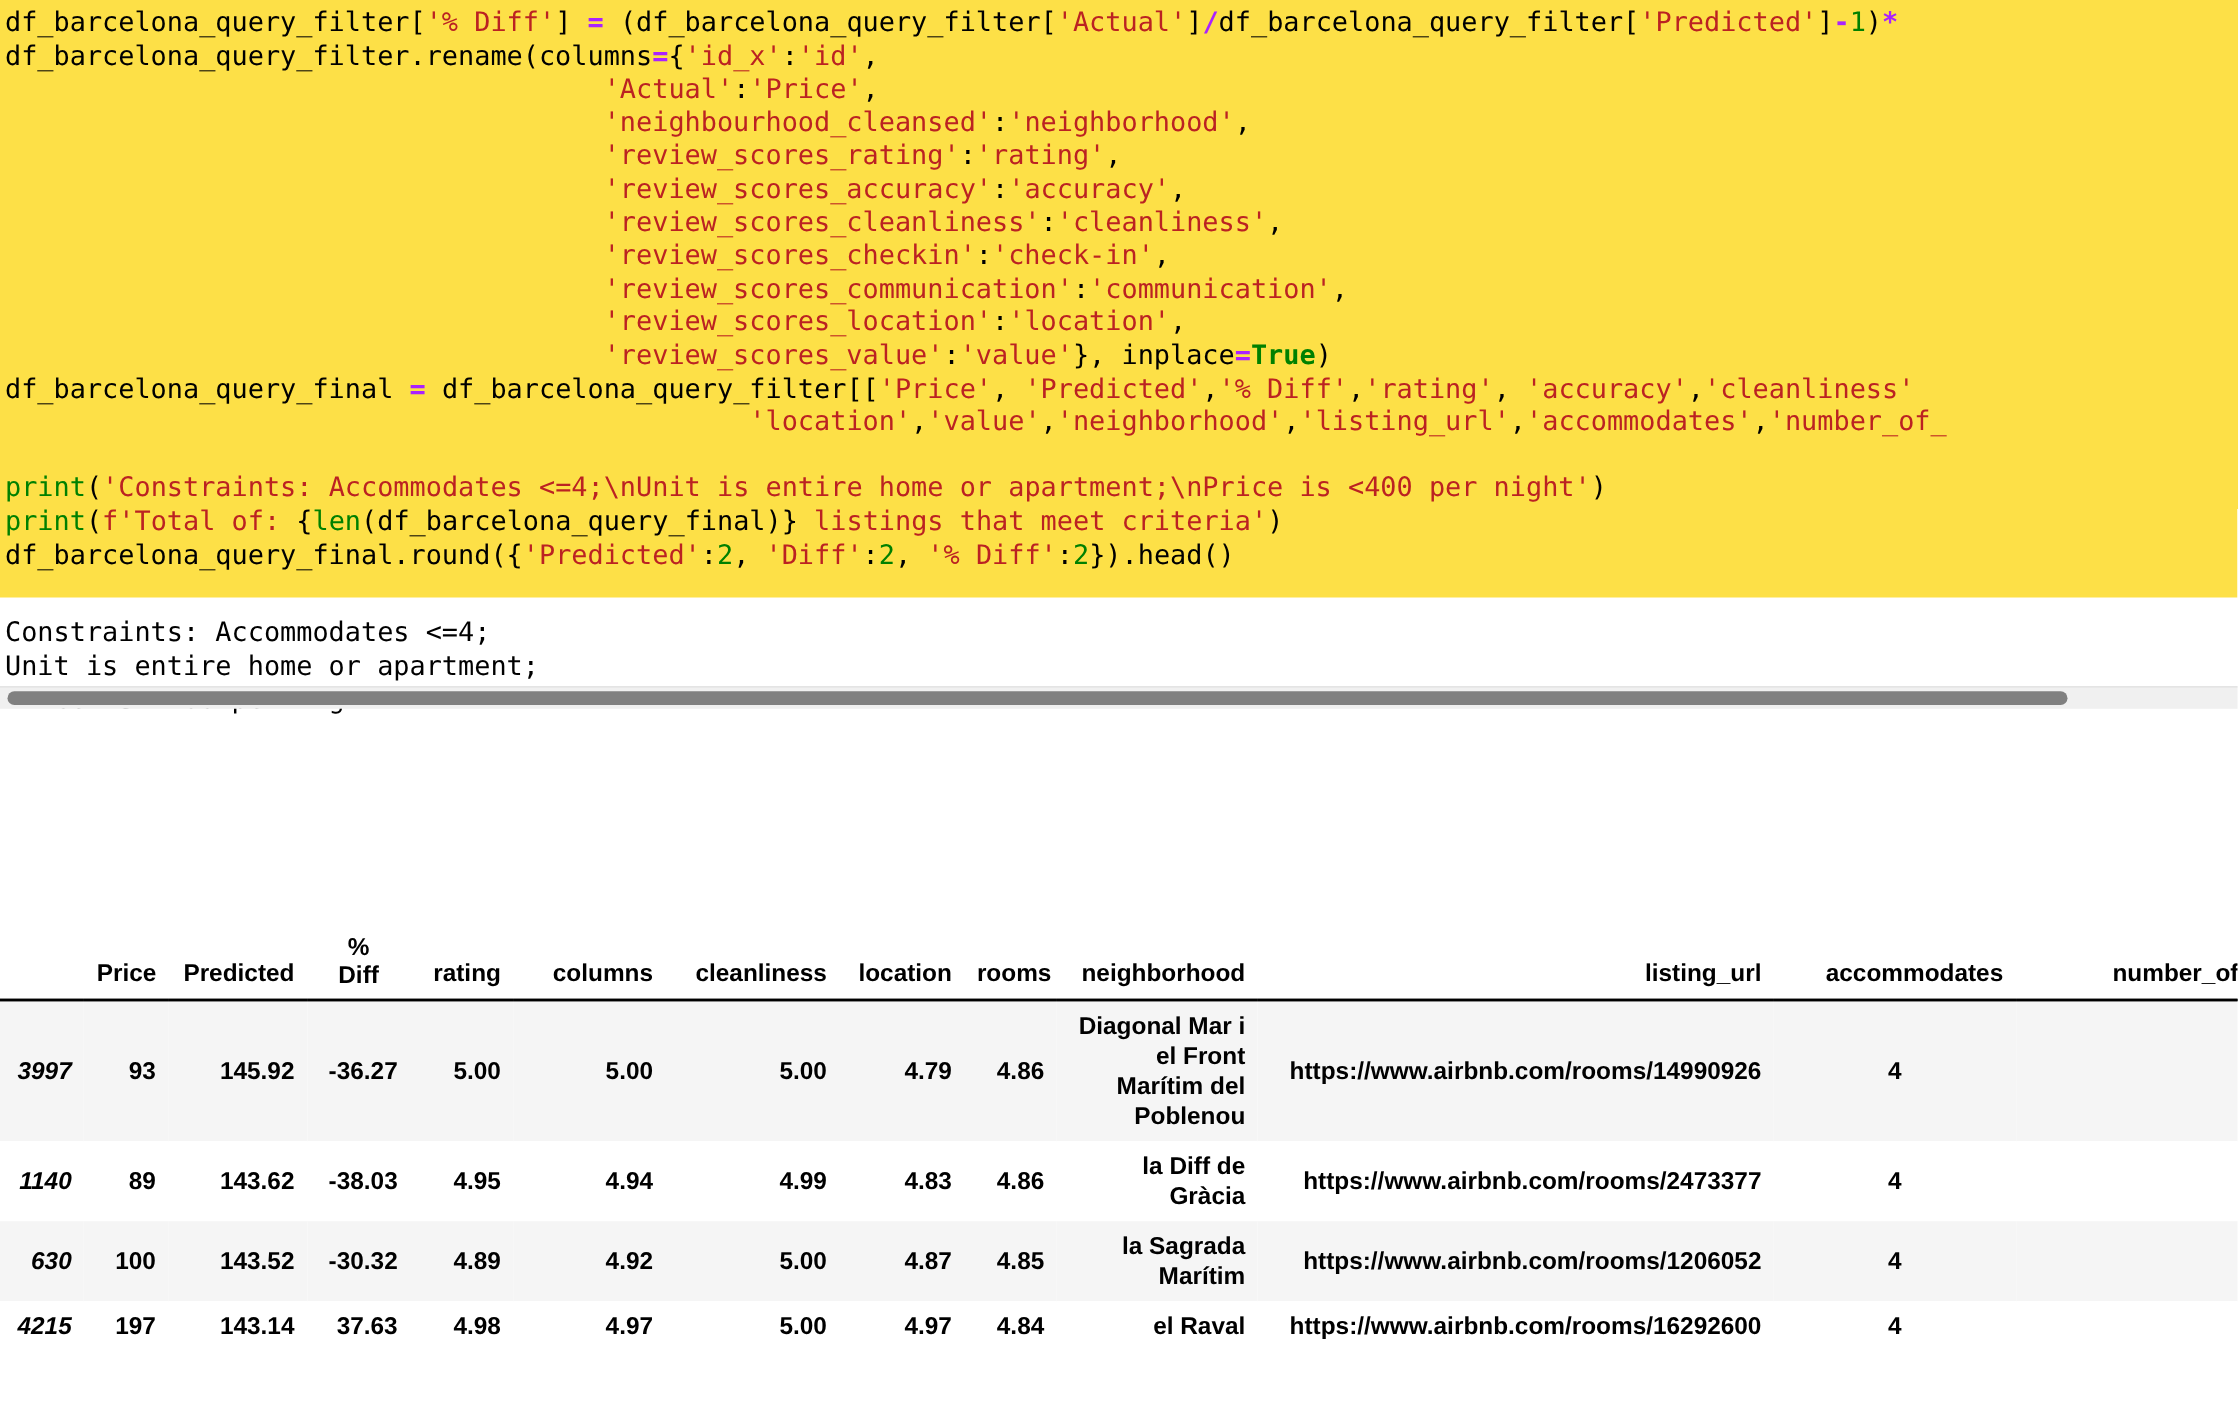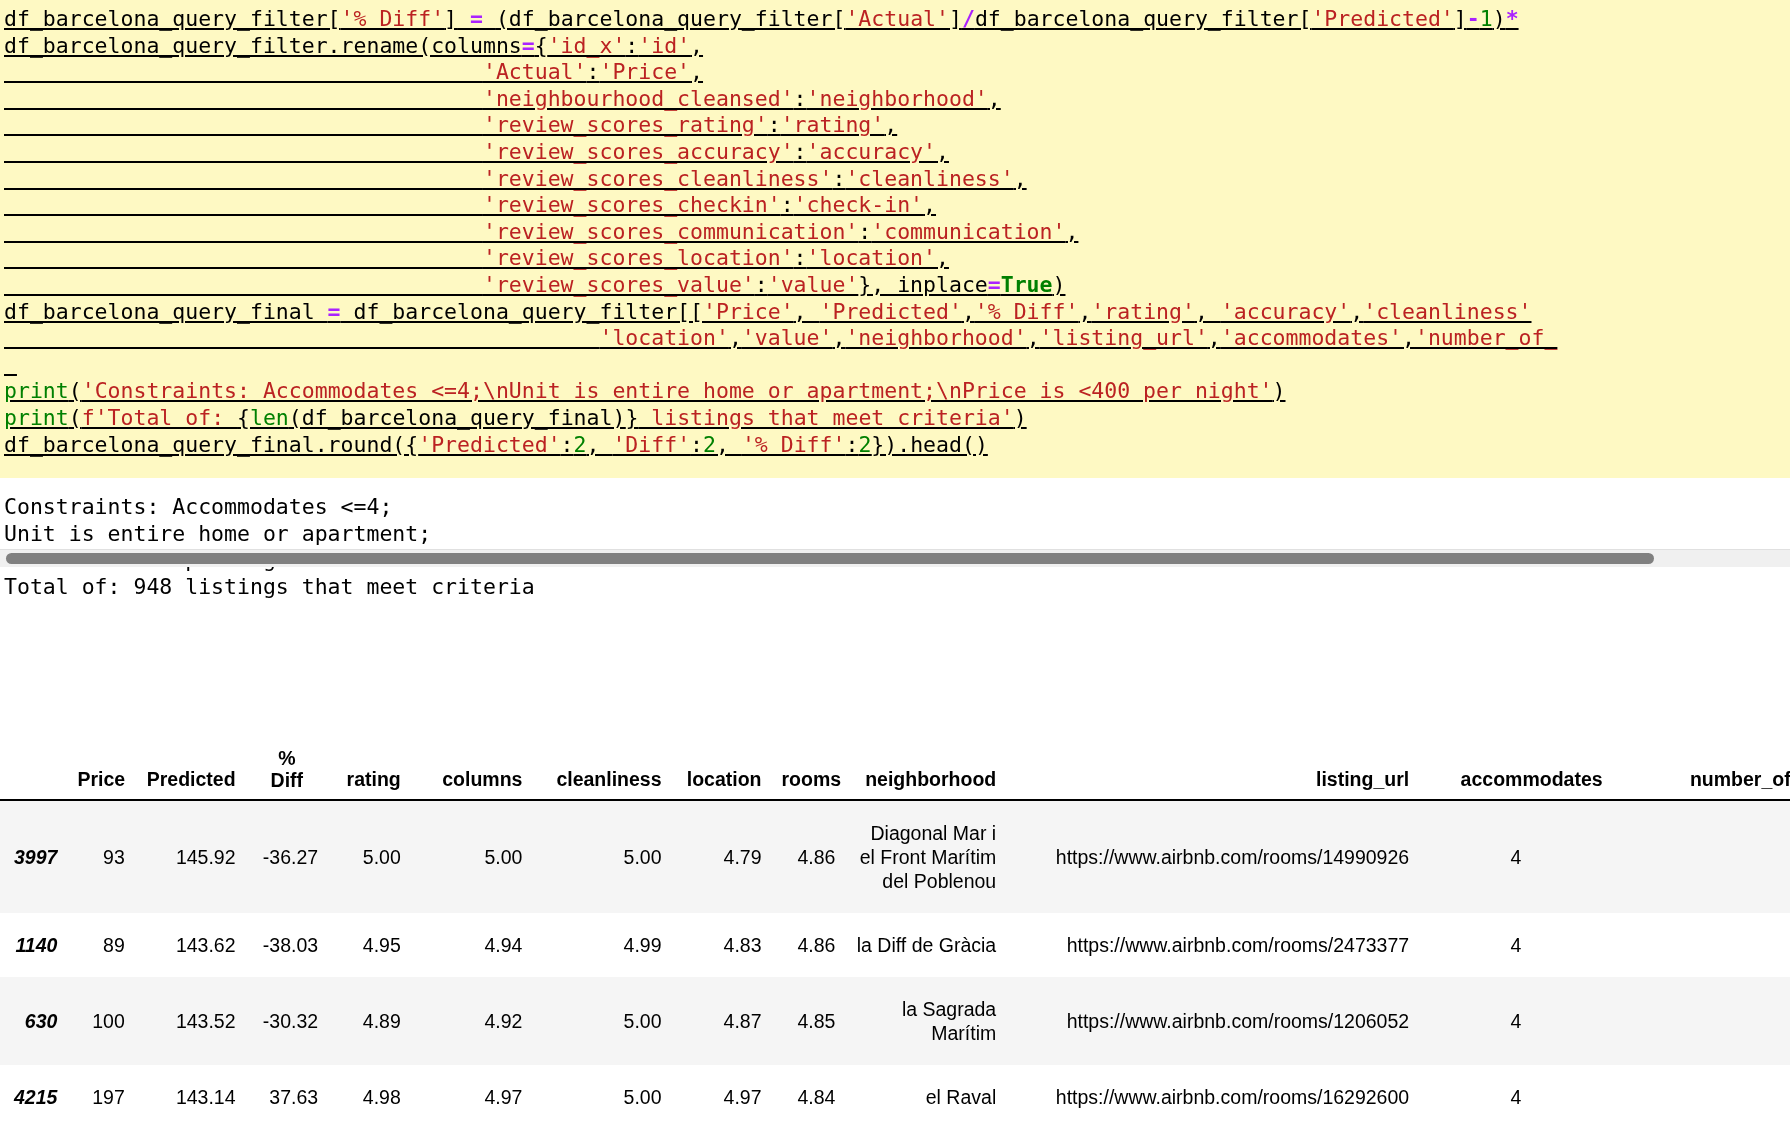--- a/index.html
+++ b/index.html
@@ -9,26 +9,25 @@
     background: #ffffff;
     overflow: hidden;
   }
   body {
     font-family: "Liberation Sans", sans-serif;
   }
 
   
   #code-cell {
     position: relative;
-    background: #fef9c3;
+    background: #fde047;
     width: 1790px;
     height: 478px;
     overflow: hidden;
     border: none;
-    text-decoration: underline;
   }
   #code-lines {
     font-family: "DejaVu Sans Mono", "Liberation Mono", monospace;
     font-size: 21.5px;
     line-height: 26.6px;
     white-space: pre;
     padding: 6px 0 0 4px;
     color: #000000;
     letter-spacing: 0px;
   }
@@ -92,23 +91,24 @@
     border: none;
     white-space: normal;
     line-height: 23px;
   }
   table.dataframe thead tr {
     border-bottom: 2px solid #000000;
   }
   table.dataframe tbody td {
     text-align: right;
     vertical-align: middle;
-    padding: 20px 10px;
+    padding: 8px 10px;
     border: none;
     line-height: 24px;
+    font-weight: bold;
   }
   table.dataframe tbody th {
     text-align: right;
     font-weight: bold;
     padding: 8px 10px;
     border: none;
     vertical-align: middle;
     font-style: italic;
   }
   table.dataframe tbody tr:nth-child(odd)  { background: #f5f5f5; }
@@ -135,21 +135,21 @@
 </style>
 </head>
 <body>
 
 <div id="code-cell">
   <div id="code-lines"><div class="ln"><span class="tok-plain">df_barcelona_query_filter[</span><span class="tok-str">'% Diff'</span><span class="tok-plain">]</span><span class="tok-op"> = </span><span class="tok-plain">(df_barcelona_query_filter[</span><span class="tok-str">'Actual'</span><span class="tok-plain">]</span><span class="tok-op">/</span><span class="tok-plain">df_barcelona_query_filter[</span><span class="tok-str">'Predicted'</span><span class="tok-plain">]</span><span class="tok-op">-</span><span class="tok-num">1</span><span class="tok-plain">)</span><span class="tok-op">*</span></div><div class="ln"><span class="tok-plain">df_barcelona_query_filter.rename(columns</span><span class="tok-op">=</span><span class="tok-plain">{</span><span class="tok-str">'id_x'</span><span class="tok-plain">:</span><span class="tok-str">'id'</span><span class="tok-plain">,</span></div><div class="ln"><span class="tok-plain">                                     </span><span class="tok-str">'Actual'</span><span class="tok-plain">:</span><span class="tok-str">'Price'</span><span class="tok-plain">,</span></div><div class="ln"><span class="tok-plain">                                     </span><span class="tok-str">'neighbourhood_cleansed'</span><span class="tok-plain">:</span><span class="tok-str">'neighborhood'</span><span class="tok-plain">,</span></div><div class="ln"><span class="tok-plain">                                     </span><span class="tok-str">'review_scores_rating'</span><span class="tok-plain">:</span><span class="tok-str">'rating'</span><span class="tok-plain">,</span></div><div class="ln"><span class="tok-plain">                                     </span><span class="tok-str">'review_scores_accuracy'</span><span class="tok-plain">:</span><span class="tok-str">'accuracy'</span><span class="tok-plain">,</span></div><div class="ln"><span class="tok-plain">                                     </span><span class="tok-str">'review_scores_cleanliness'</span><span class="tok-plain">:</span><span class="tok-str">'cleanliness'</span><span class="tok-plain">,</span></div><div class="ln"><span class="tok-plain">                                     </span><span class="tok-str">'review_scores_checkin'</span><span class="tok-plain">:</span><span class="tok-str">'check-in'</span><span class="tok-plain">,</span></div><div class="ln"><span class="tok-plain">                                     </span><span class="tok-str">'review_scores_communication'</span><span class="tok-plain">:</span><span class="tok-str">'communication'</span><span class="tok-plain">,</span></div><div class="ln"><span class="tok-plain">                                     </span><span class="tok-str">'review_scores_location'</span><span class="tok-plain">:</span><span class="tok-str">'location'</span><span class="tok-plain">,</span></div><div class="ln"><span class="tok-plain">                                     </span><span class="tok-str">'review_scores_value'</span><span class="tok-plain">:</span><span class="tok-str">'value'</span><span class="tok-plain">}, inplace</span><span class="tok-op">=</span><span class="tok-kw">True</span><span class="tok-plain">)</span></div><div class="ln"><span class="tok-plain">df_barcelona_query_final </span><span class="tok-op">=</span><span class="tok-plain"> df_barcelona_query_filter[[</span><span class="tok-str">'Price'</span><span class="tok-plain">, </span><span class="tok-str">'Predicted'</span><span class="tok-plain">,</span><span class="tok-str">'% Diff'</span><span class="tok-plain">,</span><span class="tok-str">'rating'</span><span class="tok-plain">, </span><span class="tok-str">'accuracy'</span><span class="tok-plain">,</span><span class="tok-str">'cleanliness'</span></div><div class="ln"><span class="tok-plain">                                              </span><span class="tok-str">'location'</span><span class="tok-plain">,</span><span class="tok-str">'value'</span><span class="tok-plain">,</span><span class="tok-str">'neighborhood'</span><span class="tok-plain">,</span><span class="tok-str">'listing_url'</span><span class="tok-plain">,</span><span class="tok-str">'accommodates'</span><span class="tok-plain">,</span><span class="tok-str">'number_of_</span></div><div class="ln">&nbsp;</div><div class="ln"><span class="tok-fn">print</span><span class="tok-plain">(</span><span class="tok-str">'Constraints: Accommodates &lt;=4;\nUnit is entire home or apartment;\nPrice is &lt;400 per night'</span><span class="tok-plain">)</span></div><div class="ln"><span class="tok-fn">print</span><span class="tok-plain">(</span><span class="tok-str">f'Total of: </span><span class="tok-plain">{</span><span class="tok-fn">len</span><span class="tok-plain">(df_barcelona_query_final)</span><span class="tok-plain">}</span><span class="tok-str"> listings that meet criteria'</span><span class="tok-plain">)</span></div><div class="ln"><span class="tok-plain">df_barcelona_query_final.round({</span><span class="tok-str">'Predicted'</span><span class="tok-plain">:</span><span class="tok-num">2</span><span class="tok-plain">, </span><span class="tok-str">'Diff'</span><span class="tok-plain">:</span><span class="tok-num">2</span><span class="tok-plain">, </span><span class="tok-str">'% Diff'</span><span class="tok-plain">:</span><span class="tok-num">2</span><span class="tok-plain">}).head()</span></div></div>
 </div>
 <div id="code-scrollbar-track"></div>
 <div id="code-scrollbar-thumb"></div>
 
-<div id="stdout-output"><div class="out-ln">Constraints: Accommodates &lt;=4;</div><div class="out-ln">Unit is entire home or apartment;</div><div class="out-ln">Price is &lt;400 per night</div><div class="out-ln">Total of: 948 listings that meet criteria</div></div>
+<div id="stdout-output"><div class="out-ln">Constraints: Accommodates &lt;=4;</div><div class="out-ln">Unit is entire home or apartment;</div><div class="out-ln">Price is &lt;400 per night</div></div>
 
 <div id="df-wrap">
   <table class="dataframe">
     <colgroup>
       <col class="c-idx">
         <col class="c-price">
         <col class="c-pred">
         <col class="c-diff">
       <col class="c-rating">
         <col class="c-acc">

